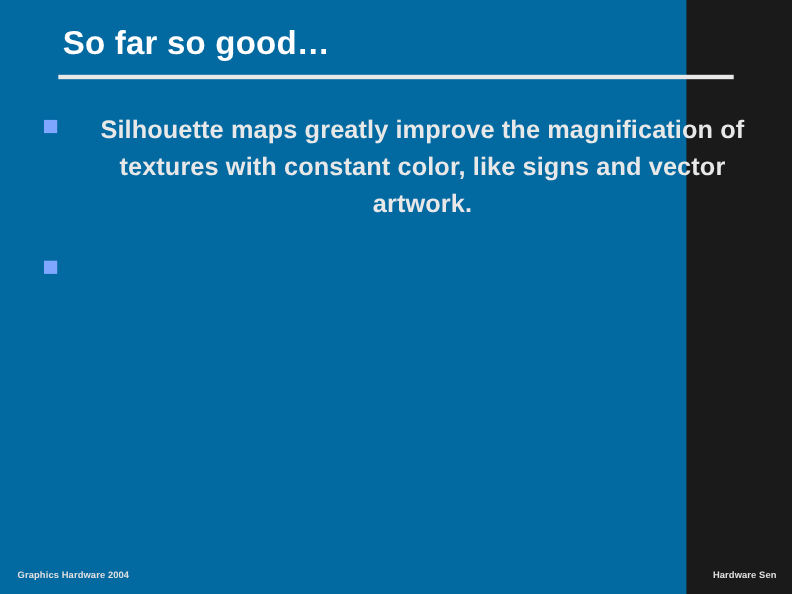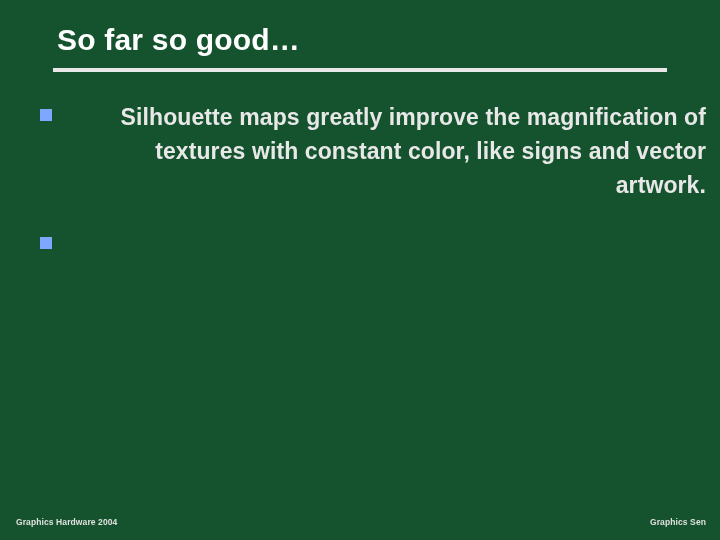--- a/index.html
+++ b/index.html
@@ -10,23 +10,23 @@
   body {
     width: 720px;
     height: 540px;
     background: #1a1a1a;
     font-family: "Liberation Sans", sans-serif;
     overflow: hidden;
   }
 
   .slide {
     position: relative;
-    width: 720px;
+    width: 624px;
     height: 540px;
-    background: #14532d;
+    background: #0369a1;
     box-sizing: border-box;
   }
 
   
   .title-area {
     position: absolute;
     left: 0;
     top: 0;
     width: 720px;
   }
@@ -78,21 +78,21 @@
     display: block;
   }
 
   .bullet-text {
     display: block;
     font-size: 23px;
     font-weight: bold;
     color: #e8e8e8;
     line-height: 34px;
     letter-spacing: 0.1px;
-    text-align: right;
+    text-align: center;
   }
 
   
   .footer {
     position: absolute;
     left: 0;
     bottom: 0;
     width: 720px;
     height: 26px;
   }
@@ -137,16 +137,16 @@
     </div>
 
     <div class="bullet-row">
       <span class="bullet-marker"></span>
     </div>
 
   </div>
 
   <div class="footer">
     <div class="footer-left">Graphics Hardware 2004</div>
-    <div class="footer-right">Graphics Sen</div>
+    <div class="footer-right">Hardware Sen</div>
   </div>
 
 </div>
 
 </body></html>

